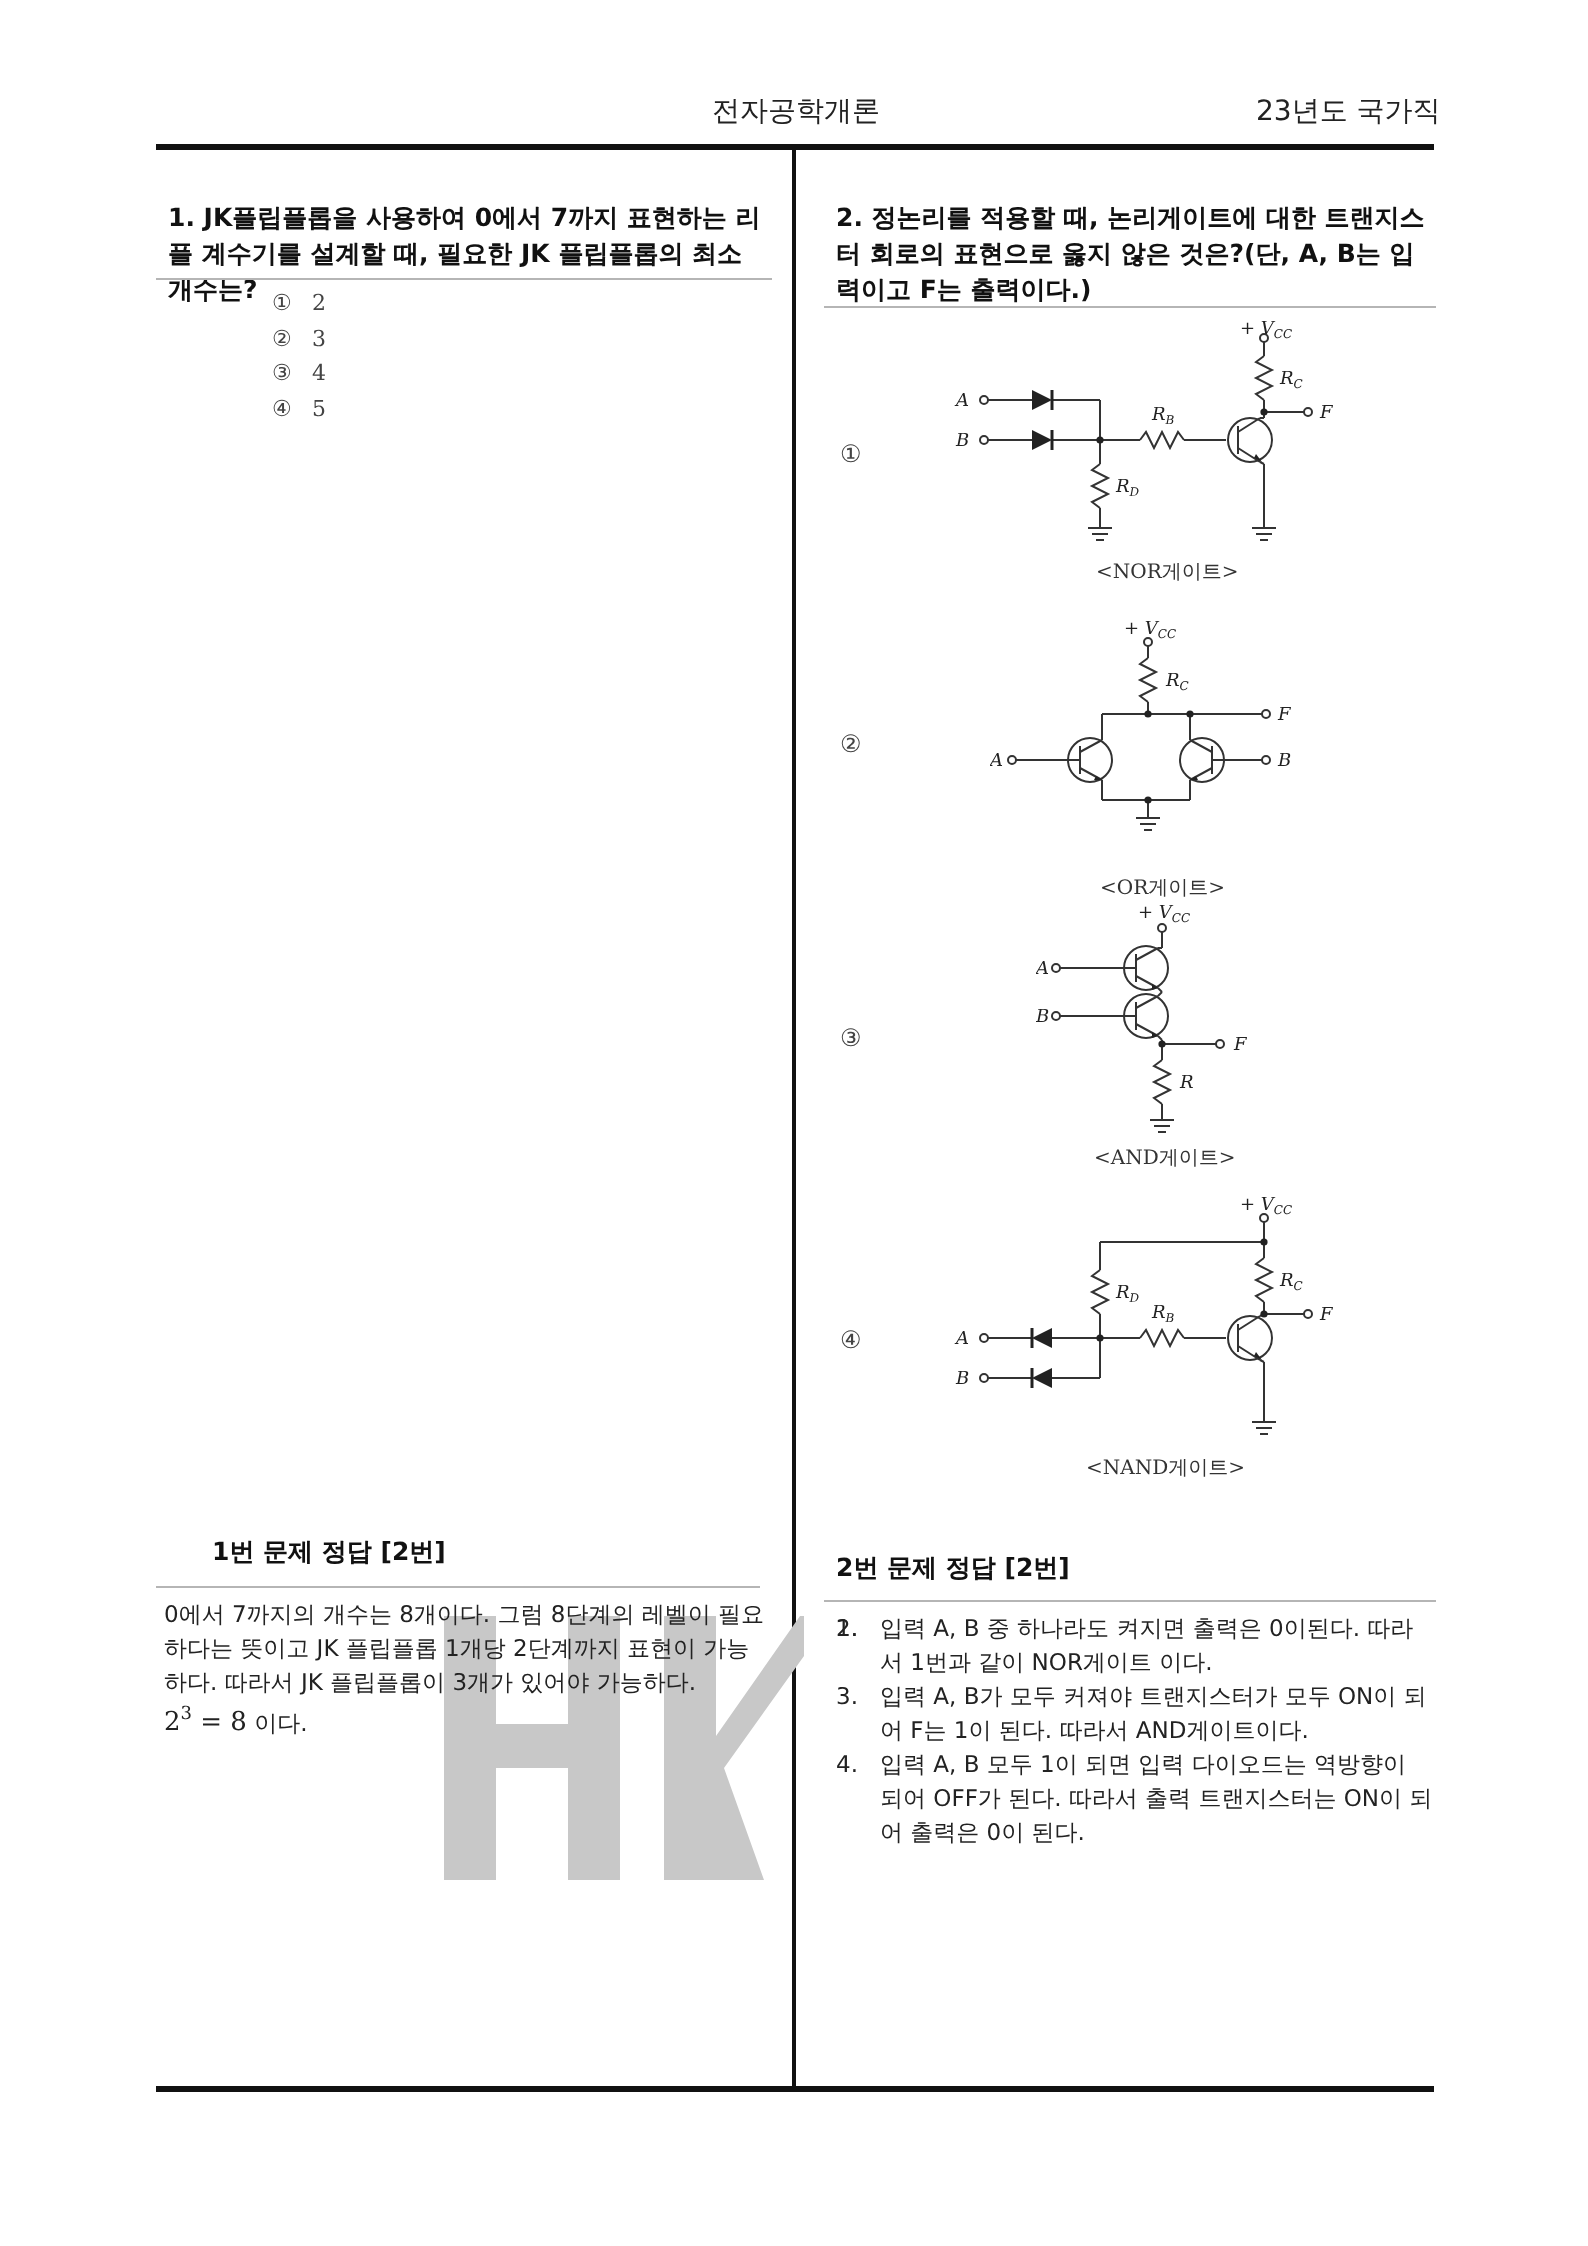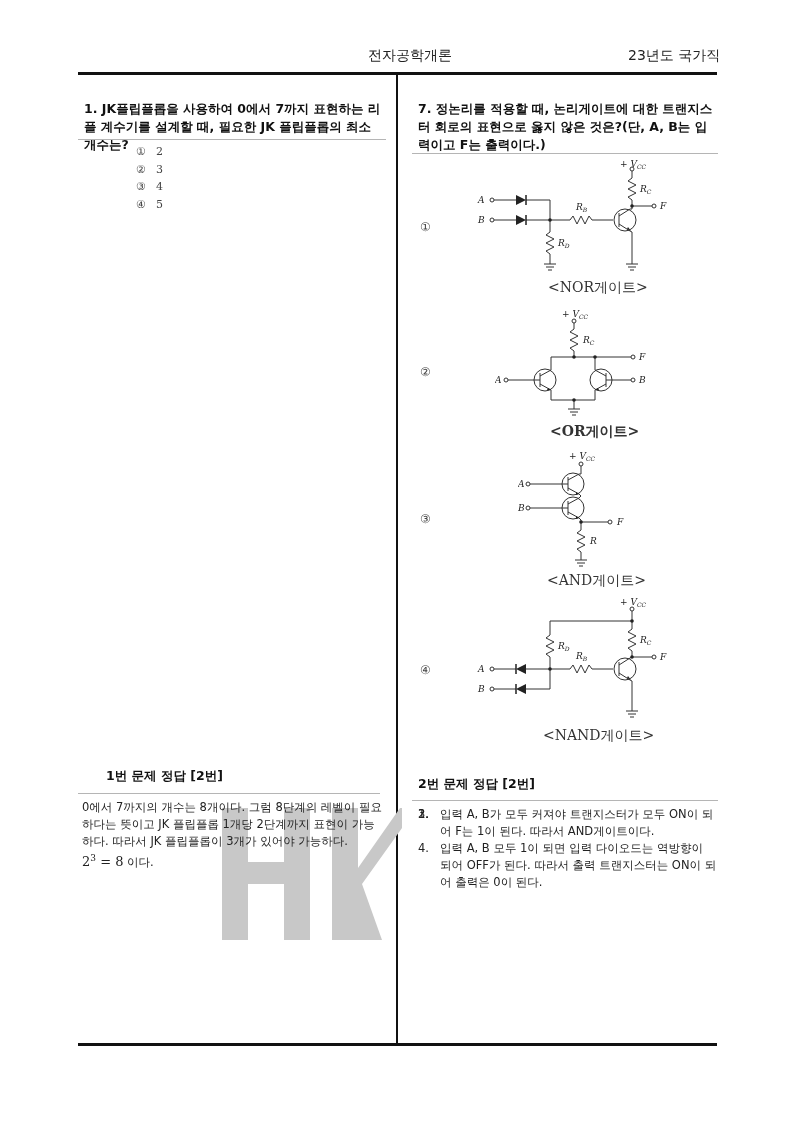--- a/index.html
+++ b/index.html
@@ -1,34 +1,34 @@
 <!DOCTYPE html>
 <html><head>
 <meta charset="utf-8">
 <style>
   html,body{margin:0;padding:0;background:#fff;}
   body{width:794px;height:1123px;position:relative;overflow:hidden;font-family:"DejaVu Sans","Liberation Sans",sans-serif;color:#111;}
   .hdr{position:absolute;top:47px;font-size:14px;color:#222;}
-  .hdr-subject{left:356px;margin-left:12px;}
+  .hdr-subject{left:356px;}
   .hdr-year{left:628px;}
   .rule-top{position:absolute;left:78px;top:72px;width:639px;height:3px;background:#111;}
   .rule-bottom{position:absolute;left:78px;top:1043px;width:639px;height:3px;background:#111;}
   .divider{position:absolute;left:396px;top:74px;width:2px;height:972px;background:#111;}
   .q{position:absolute;font-weight:bold;font-size:12.5px;line-height:18px;}
   .q1{left:84px;top:100px;width:300px;}
   .q2{left:418px;top:100px;width:296px;}
   .hr{position:absolute;height:1px;background:#b5b5b5;}
   .hr-q1{left:78px;top:139px;width:308px;}
   .hr-q2{left:412px;top:153px;width:306px;}
   .choices{position:absolute;left:88px;top:143px;font-family:"DejaVu Serif","Liberation Serif",serif;font-size:11px;color:#444;margin-left:48px;}
   .choice{height:17.5px;line-height:17.5px;}
   .choice .num{display:inline-block;width:20px;}
   .cnum{position:absolute;left:420px;font-family:"DejaVu Serif","Liberation Serif",serif;font-size:12px;color:#444;}
   .circuit{position:absolute;}
-  .cap{position:absolute;font-family:"DejaVu Serif","Liberation Serif",serif;font-size:14px;color:#333;}
+  .cap{position:absolute;font-family:"DejaVu Serif","Liberation Serif",serif;font-size:10px;color:#333;}
   .ans-title{position:absolute;font-weight:bold;font-size:12.5px;}
   .at1{left:82px;top:768px;margin-left:24px;}
   .at2{left:418px;top:776px;text-align:center;}
   .hr-a1{left:78px;top:793px;width:302px;}
   .hr-a2{left:412px;top:800px;width:306px;}
   .exp1{position:absolute;left:82px;top:799px;width:300px;font-size:11.5px;line-height:17px;color:#222;}
   .math{font-family:"DejaVu Serif","Liberation Serif",serif;font-size:13px;text-align:right;}
   .exp2{position:absolute;left:418px;top:806px;width:300px;font-size:11.5px;line-height:17px;color:#222;margin:0;padding:0;list-style:none;}
   .exp2 li{position:relative;padding-left:22px;}
   .exp2 .n{position:absolute;left:0;}
@@ -55,21 +55,21 @@
 
 <div class="q q1">1. JK플립플롭을 사용하여 0에서 7까지 표현하는 리플 계수기를 설계할 때, 필요한 JK 플립플롭의 최소 개수는?</div>
 <div class="hr hr-q1"></div>
 <div class="choices">
   <div class="choice"><span class="num">①</span><span>2</span></div>
   <div class="choice"><span class="num">②</span><span>3</span></div>
   <div class="choice"><span class="num">③</span><span>4</span></div>
   <div class="choice"><span class="num">④</span><span>5</span></div>
 </div>
 
-<div class="q q2">7. 정논리를 적용할 때, 논리게이트에 대한 트랜지스터 회로의 표현으로 옳지 않은 것은?(단, A, B는 입력이고 F는 출력이다.)</div>
+<div class="q q2">2. 정논리를 적용할 때, 논리게이트에 대한 트랜지스터 회로의 표현으로 옳지 않은 것은?(단, A, B는 입력이고 F는 출력이다.)</div>
 <div class="hr hr-q2"></div>
 
 <div class="cnum" style="top:220px;">①</div>
 <svg class="circuit" style="left:470px;top:158px;" width="210" height="118" viewBox="0 0 210 118">
   <g stroke="#333" stroke-width="1" fill="none">
 
     <circle cx="22" cy="42" r="2"></circle>
       <line x1="24" y1="42" x2="46" y2="42"></line>
     <line x1="56" y1="42" x2="80" y2="42"></line>
       <line x1="80" y1="42" x2="80" y2="62"></line>
@@ -173,21 +173,21 @@
       <polygon points="103,85 100,87 104,87"></polygon>
   </g>
   <g font-size="9" fill="#222">
     <text x="67" y="14">+ V<tspan font-size="6" dy="2">CC</tspan></text>
     <text x="88" y="40">R<tspan font-size="6" dy="2">C</tspan></text>
     <text x="0" y="80">A</text>
     <text x="144" y="57">F</text>
     <text x="144" y="80">B</text>
   </g>
 </svg>
-<div class="cap" style="left:550px;top:423px;font-weight:bold;">&lt;OR게이트&gt;</div>
+<div class="cap" style="left:550px;top:437px;">&lt;OR게이트&gt;</div>
 
 <div class="cnum" style="top:512px;">③</div>
 <svg class="circuit" style="left:518px;top:448px;" width="120" height="122" viewBox="0 0 120 122">
   <g stroke="#333" stroke-width="1" fill="none">
     <circle cx="63" cy="16" r="2"></circle>
     <line x1="63" y1="18" x2="63" y2="26"></line>
 
     <circle cx="55" cy="36" r="11"></circle>
     <line x1="50" y1="29" x2="50" y2="43"></line>
     <line x1="50" y1="32" x2="61" y2="26"></line>
@@ -295,16 +295,16 @@
 <div class="hr hr-a1"></div>
 <div class="exp1">
   <span>0에서 7까지의 개수는 8개이다. 그럼 8단계의 레벨이 필요하다는 뜻이고 JK 플립플롭 1개당 2단계까지 표현이 가능하다. 따라서 JK 플립플롭이 3개가 있어야 가능하다.</span><br>
   <span class="math"><span>2</span><sup style="font-size:9px;">3</sup><span> = 8</span></span><span> 이다.</span>
 </div>
 
 <div class="ans-title at2">2번 문제 정답 [2번]</div>
 <div class="hr hr-a2"></div>
 <ol class="exp2">
   <li><span class="n">1.</span></li>
-  <li><span class="n">2.</span></li>
+  <li><span class="n">2.</span><span>입력 A, B 중 하나라도 켜지면 출력은 0이된다. 따라서 1번과 같이 NOR게이트 이다.</span></li>
   <li><span class="n">3.</span><span>입력 A, B가 모두 커져야 트랜지스터가 모두 ON이 되어 F는 1이 된다. 따라서 AND게이트이다.</span></li>
   <li><span class="n">4.</span><span>입력 A, B 모두 1이 되면 입력 다이오드는 역방향이 되어 OFF가 된다. 따라서 출력 트랜지스터는 ON이 되어 출력은 0이 된다.</span></li>
 </ol>
 
 </body></html>

